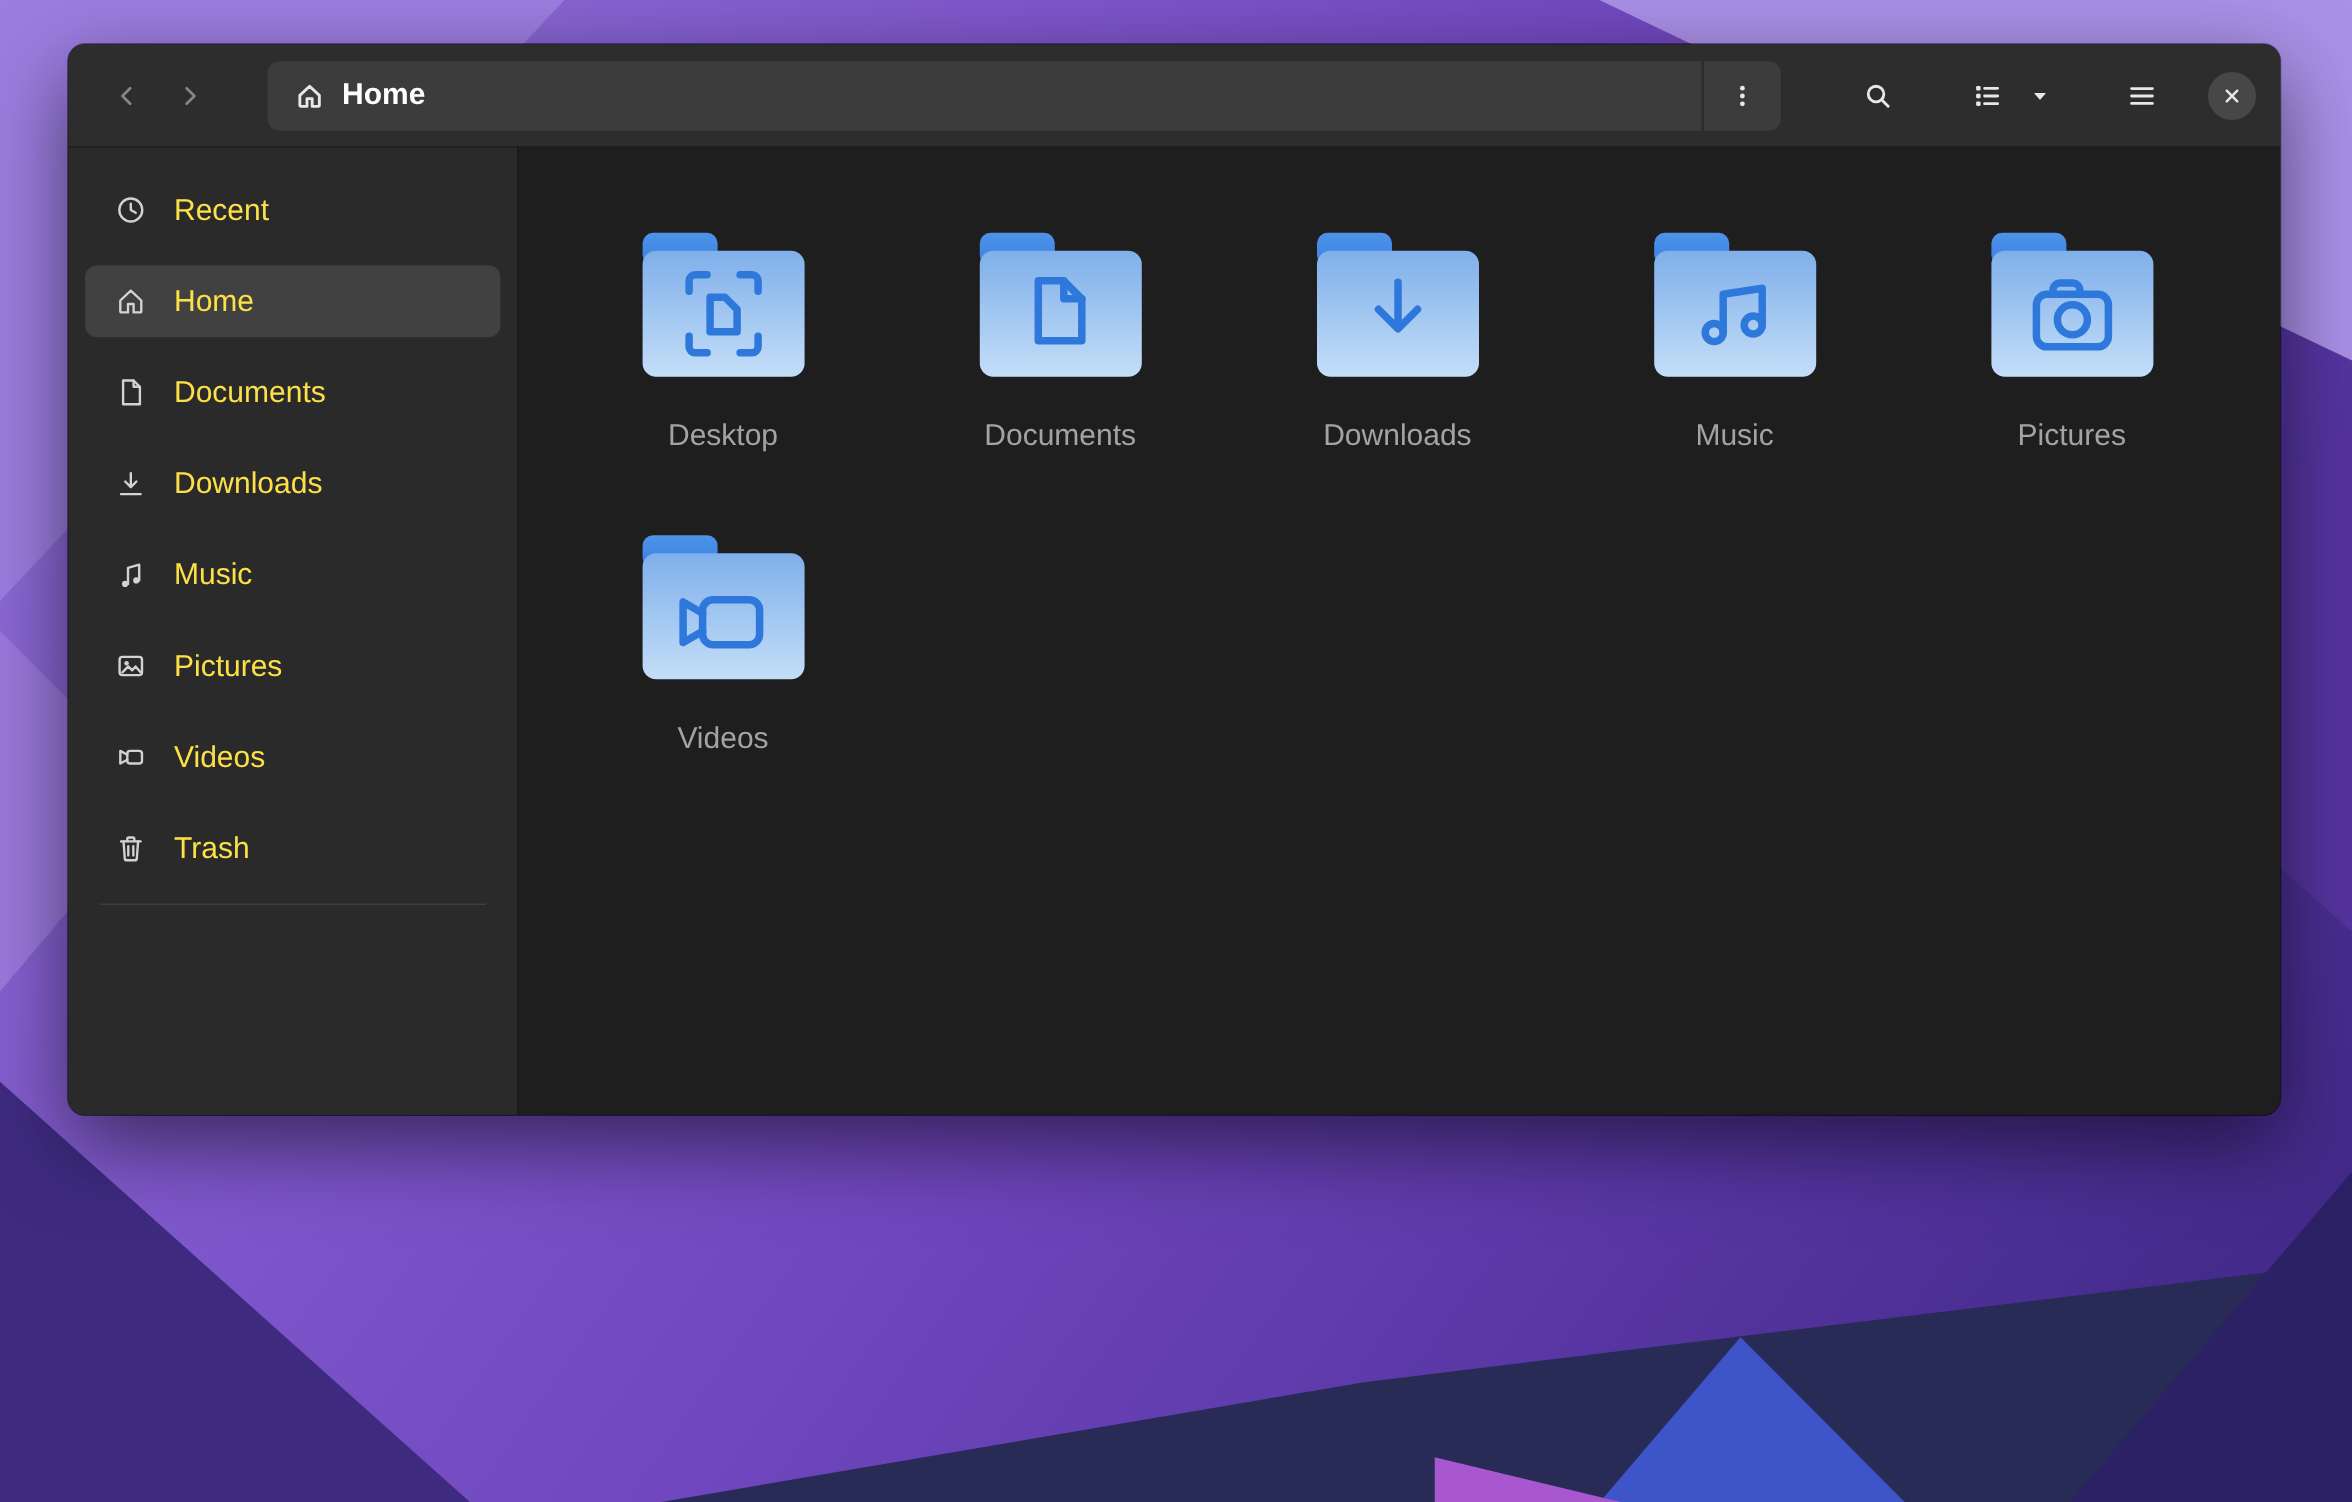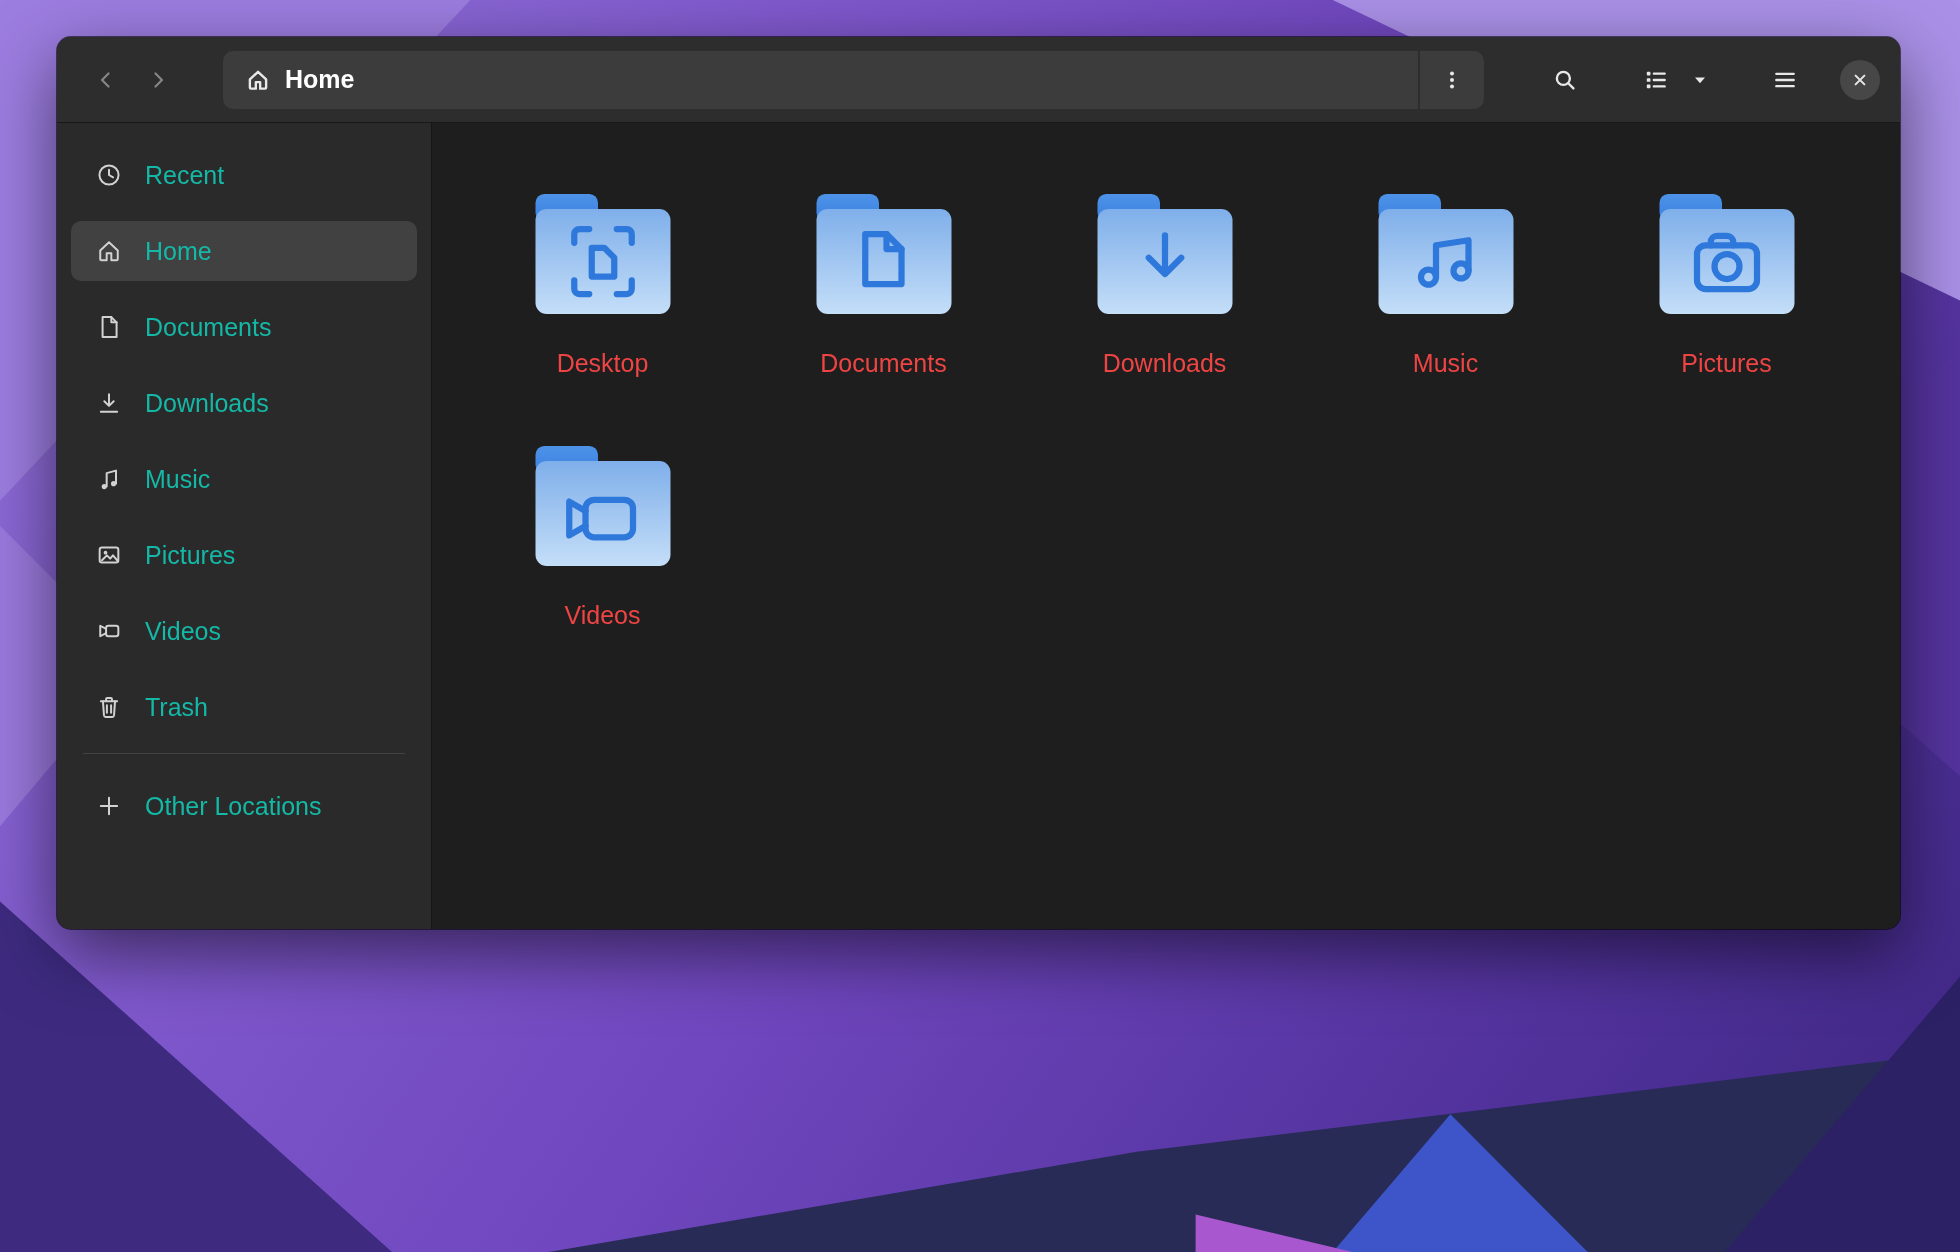--- a/index.html
+++ b/index.html
@@ -52,29 +52,29 @@
   
   .wbody { display:flex; height:1079px; }
   .sidebar { width:375px; background:#2a2a2a; border-right:1px solid #151515;
     padding:22px 14px; flex:0 0 auto; }
   .sbitem { height:60px; margin-bottom:16px; display:flex; align-items:center;
     gap:22px; padding:0 12px 0 24px; border-radius:10px; cursor:pointer; }
   .sbitem.sel { background:#414141; }
   .sbicon { width:28px; height:28px; color:#d2d2d2; flex:0 0 auto;
     display:flex; align-items:center; justify-content:center; }
   .sbicon svg { display:block; }
-  .sblabel { color:#14b8a6; font-size:25px; white-space:nowrap; }
+  .sblabel { color:#fde047; font-size:25px; white-space:nowrap; }
   .sbsep { border:none; border-top:1px solid #424242; margin:6px 12px 22px 12px; }
 
   .content { flex:1; background:#1e1e1e; overflow:hidden; }
   .grid { display:flex; flex-wrap:wrap; padding:66px 0 0 30px; }
   .tile { width:281px; height:252px; display:flex; flex-direction:column;
     align-items:center; cursor:pointer; border-radius:12px; }
   .tile svg.ficon { display:block; flex:0 0 auto; }
-  .flabel { margin-top:30px; color:#ef4444; font-size:25px; text-align:center; }
+  .flabel { margin-top:30px; color:#a3a3a3; font-size:25px; text-align:center; }
 
   .glyph { fill:none; stroke:#2e78dc; stroke-width:5; stroke-linecap:round; stroke-linejoin:round; }
   .glyph .dash { stroke-dasharray:0.6 7.5; }
 
   .hicon { stroke:#e8e8e8; stroke-width:2.2; stroke-linecap:round; stroke-linejoin:round; fill:none; }
   .hfill { fill:#e8e8e8; stroke:none; }
   .dim   { stroke:#868686; }
 
   .sicon { stroke:currentColor; stroke-width:1.7; stroke-linecap:round; stroke-linejoin:round; fill:none; }
   .sfill { fill:currentColor; stroke:none; }
@@ -255,28 +255,20 @@
             <path class="sicon" d="M5,7 h14 M9.5,7 V5.2 a1,1 0 0 1 1,-1 h3 a1,1 0 0 1 1,1 V7"></path>
             <path class="sicon" d="M6.8,7 l0.9,12.2 a1.5,1.5 0 0 0 1.5,1.3 h5.6 a1.5,1.5 0 0 0 1.5,-1.3 L17.2,7"></path>
             <path class="sicon" d="M10.2,10.5 v6.5 M13.8,10.5 v6.5"></path>
           </svg>
         </span>
         <span class="sblabel">Trash</span>
       </div>
 
       <hr class="sbsep">
 
-      <div class="sbitem">
-        <span class="sbicon">
-          <svg width="28" height="28" viewBox="0 0 24 24">
-            <path class="sicon" stroke-width="2" d="M12,5 v14 M5,12 h14"></path>
-          </svg>
-        </span>
-        <span class="sblabel">Other Locations</span>
-      </div>
     </aside>
 
     <main class="content">
       <div class="grid">
 
         <div class="tile">
           <svg class="ficon" viewBox="0 0 120 104" width="150" height="130">
             <rect x="6" y="4" width="50" height="22" rx="7" fill="url(#ftab)"></rect>
             <rect x="6" y="16" width="108" height="84" rx="9" fill="url(#fbody)"></rect>
             <g class="glyph">

